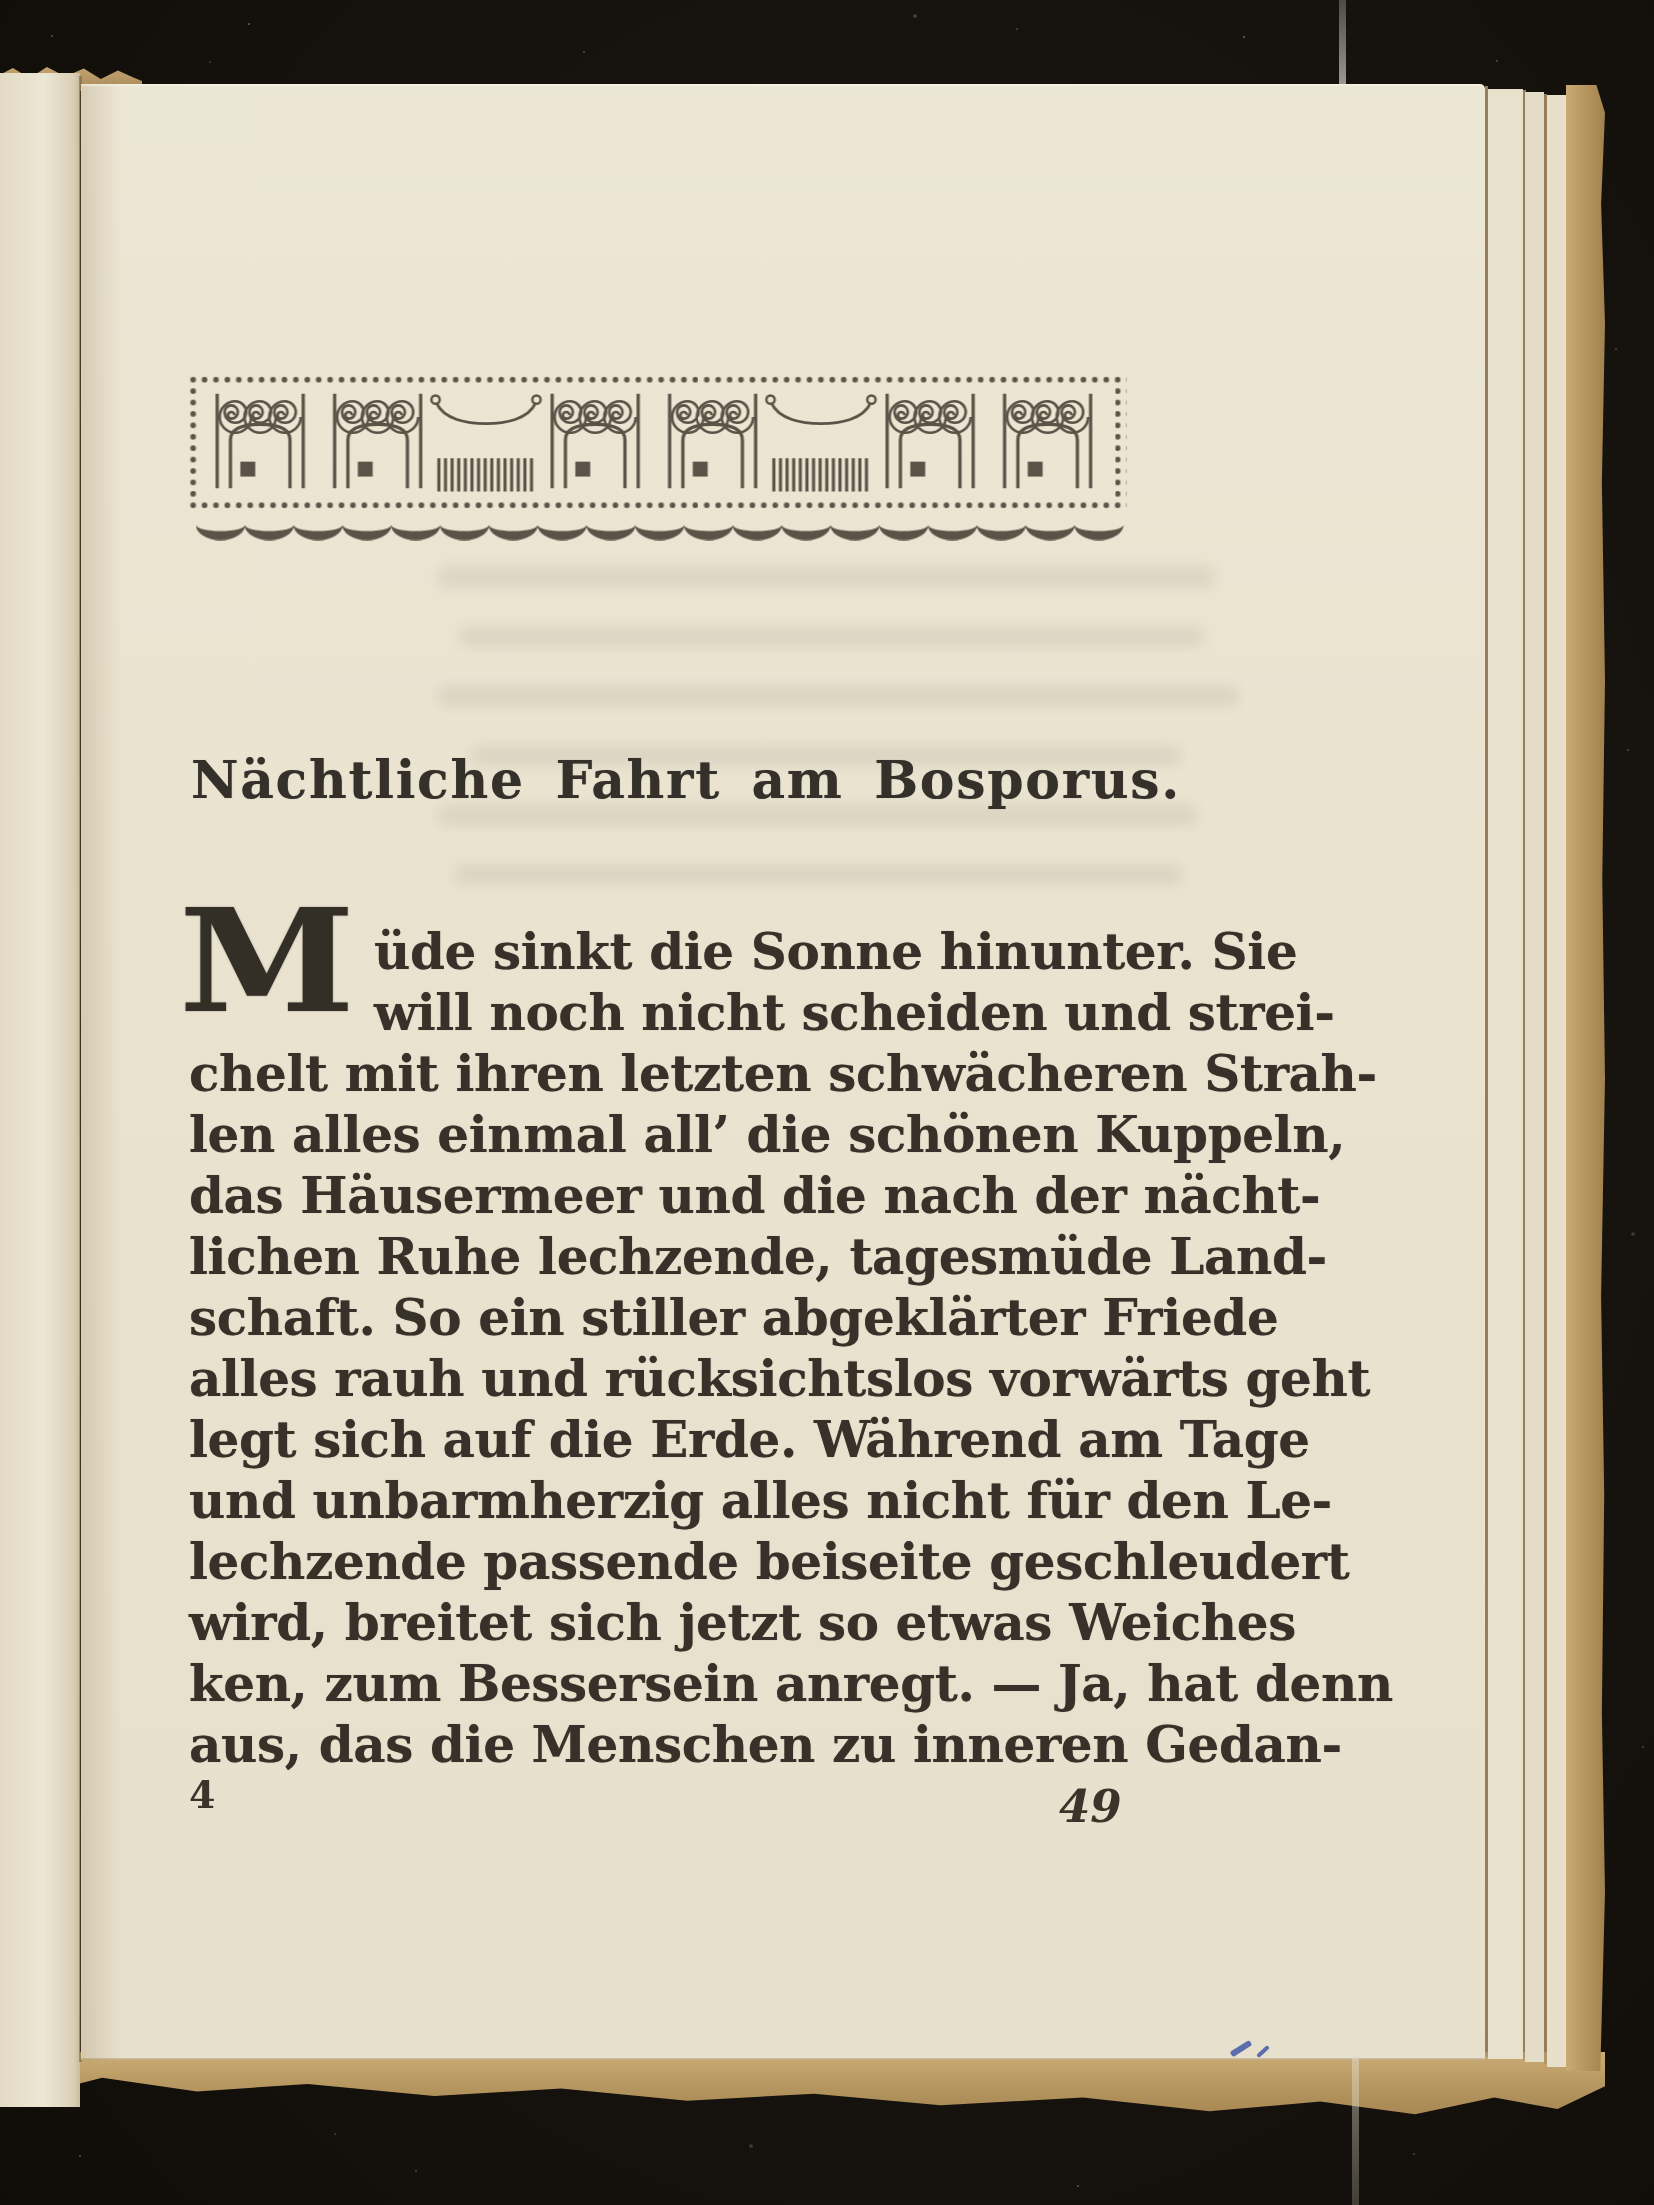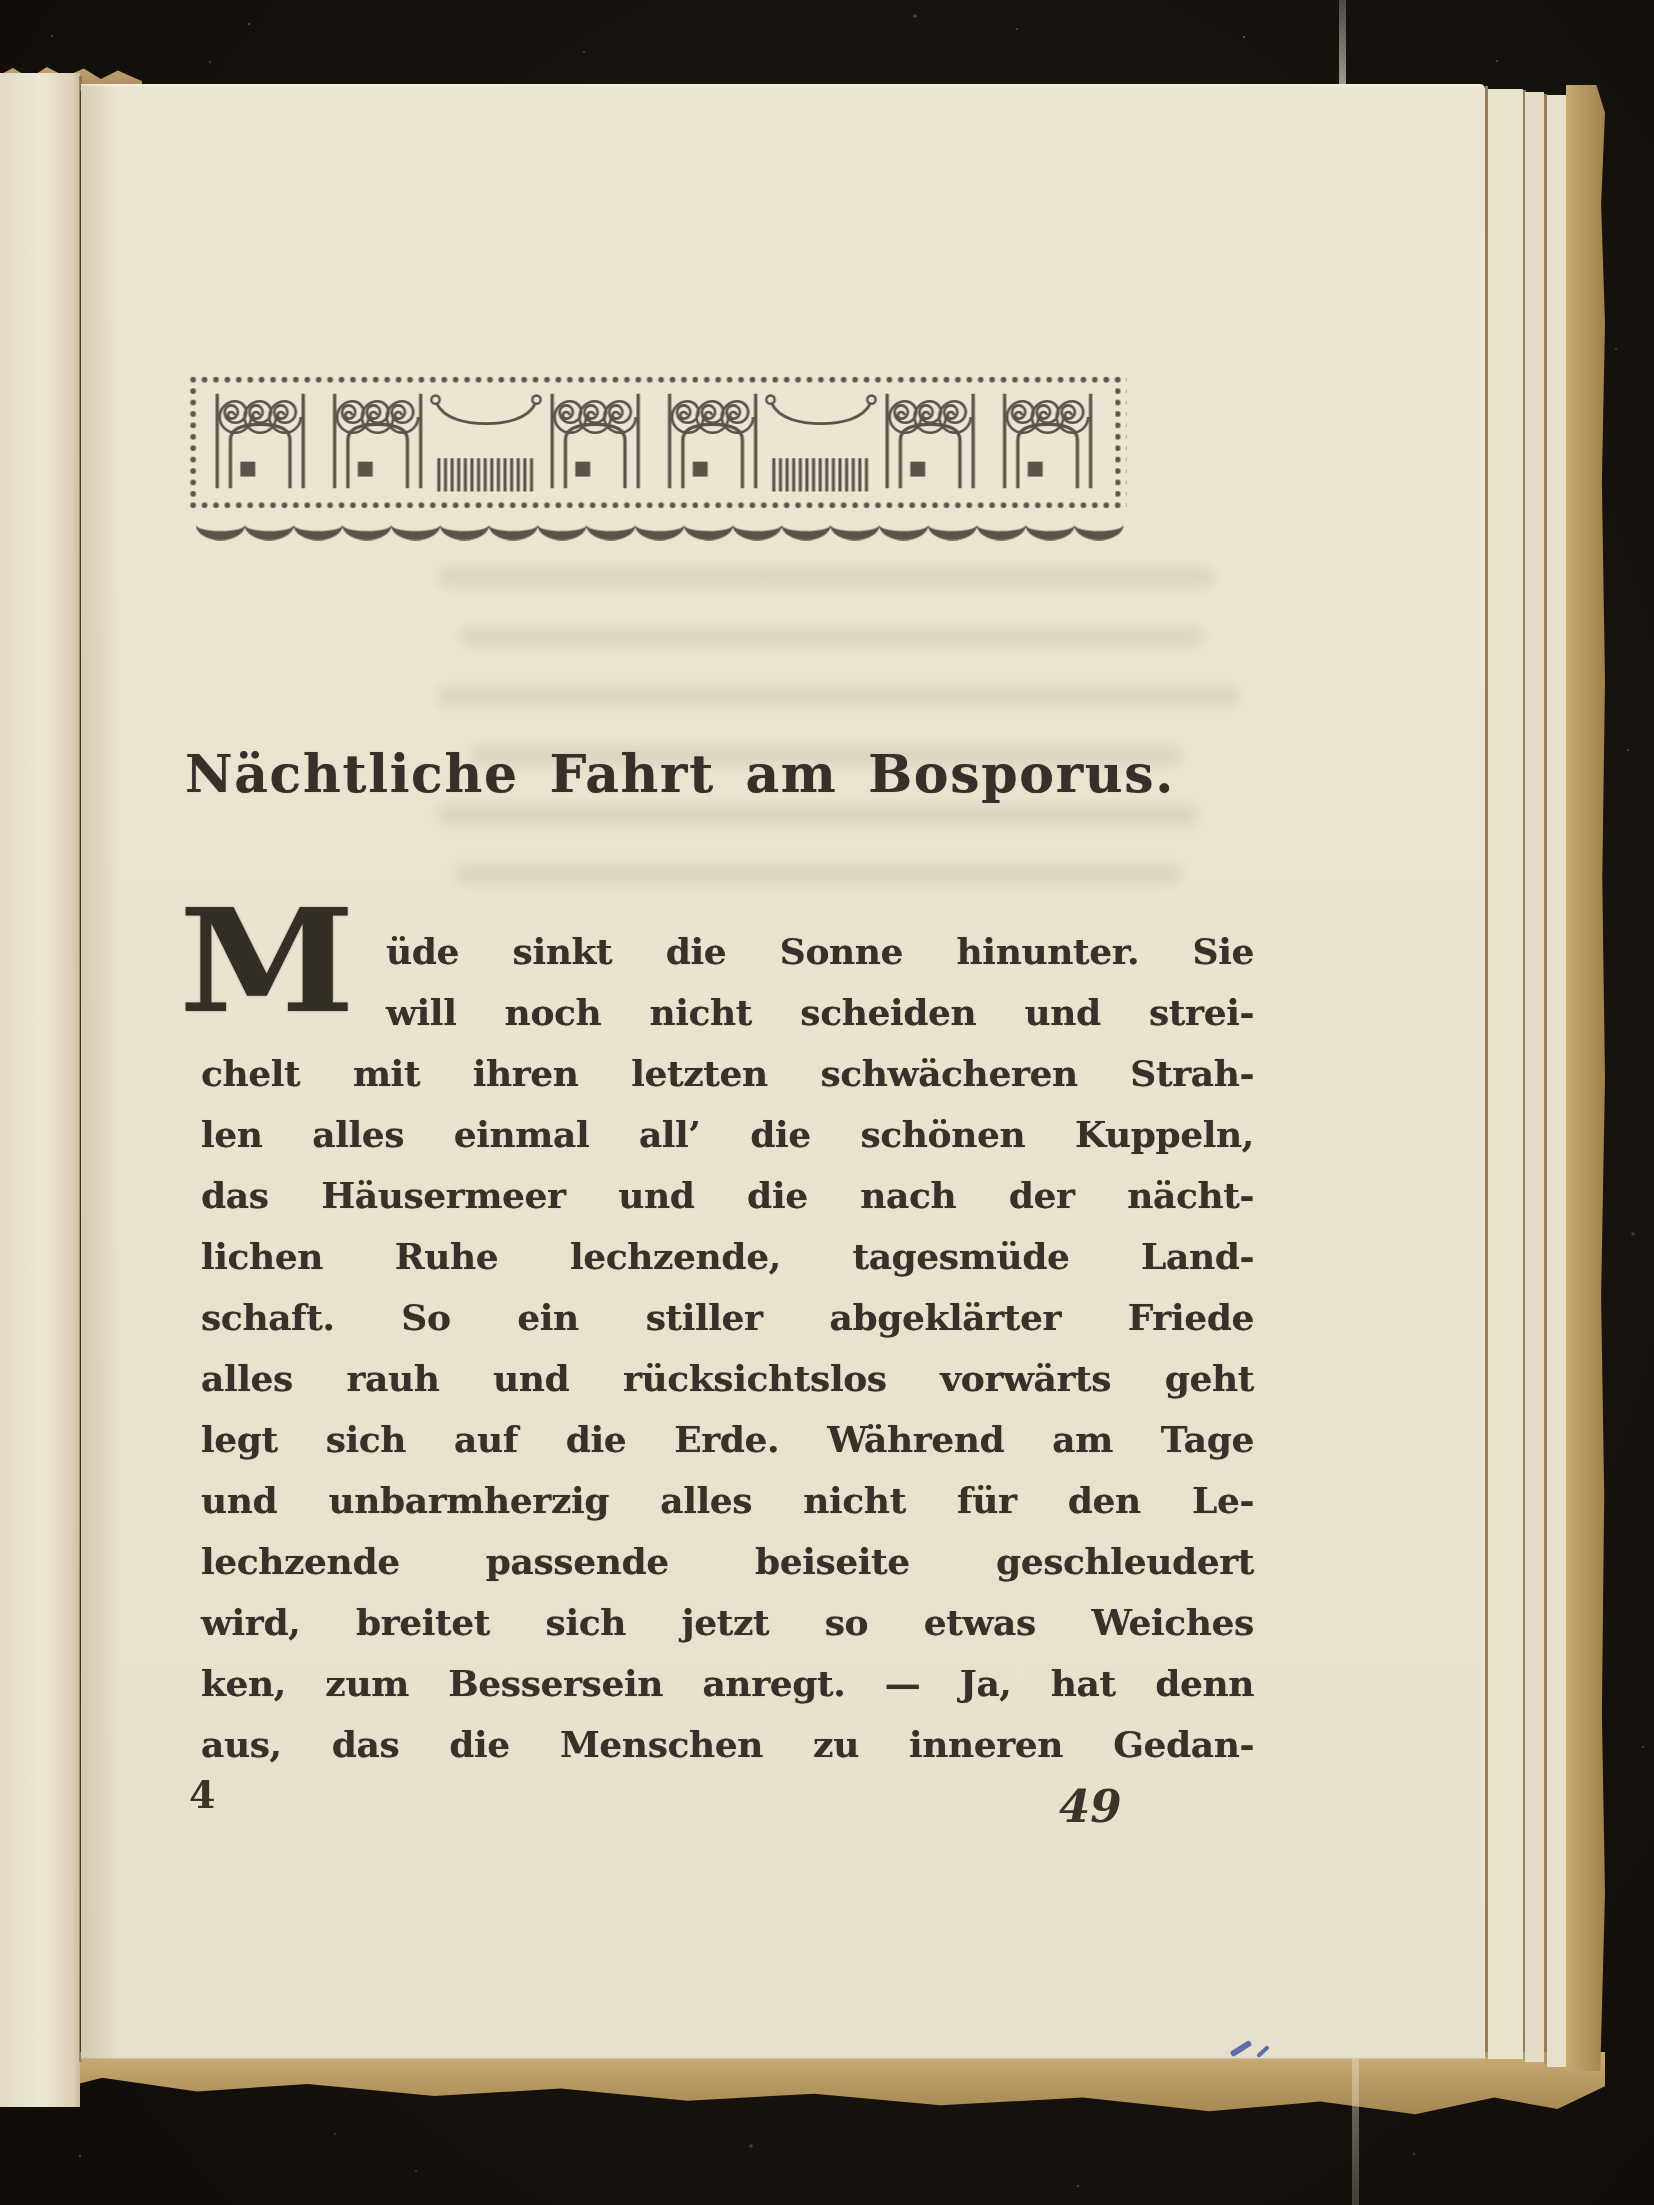--- a/index.html
+++ b/index.html
@@ -43,29 +43,29 @@
       linear-gradient(180deg,#ece6d4 0%,#eae3d0 40%,#e7e0cc 100%);
     box-shadow:inset 0 1.7px 1.7px rgba(255,255,248,.5), inset 0 -1.7px 0 rgba(150,120,70,.45);
     border-top-right-radius:5px;}
   
   .showthrough{position:absolute;left:356px;top:482px;width:836px;}
   .showthrough div{height:21.5px;border-radius:10.8px;background:rgba(108,102,80,.10);
     filter:blur(5.8px);margin-bottom:38px;}
   
   .ornament{position:absolute;left:106px;top:290px;}
   
-  .title{position:absolute;left:104px;top:659px;width:1051px;margin:0;
+  .title{position:absolute;left:104px;top:659px;width:1051px;margin:6px;
     font-size:52px;font-weight:700;letter-spacing:1.7px;word-spacing:10.8px;
     color:#35302a;text-shadow:0 0 0.8px rgba(53,48,42,.55);white-space:nowrap;}
   
   .dropcap{position:absolute;left:98px;top:811px;font-size:142px;line-height:132px;
     font-weight:700;color:#332e26;transform:scaleX(1.12);transform-origin:left top;
     text-shadow:0 0 1.7px rgba(51,46,38,.5);}
-  .bodytext{position:absolute;left:120px;top:837px;width:1053px;color:#373129;
-    font-size:36px;font-weight:700;letter-spacing:-0.4px;
+  .bodytext{position:absolute;left:108px;top:837px;width:1053px;color:#373129;
+    font-size:50px;font-weight:700;letter-spacing:-0.4px;
     text-shadow:0 0 0.8px rgba(55,49,41,.5);}
   .line{height:61px;line-height:61px;text-align:justify;text-align-last:justify;white-space:nowrap;}
   .line.indent{padding-left:185px;}
   .sig{position:absolute;left:108px;top:1688px;font-size:38px;font-weight:700;color:#3a342b;}
   .pageno{position:absolute;left:978px;top:1696px;font-size:45px;font-weight:700;
     font-style:italic;color:#3a342b;}
   
   .strip-top{position:absolute;left:1339px;top:0;width:7.4px;height:86px;
     background:linear-gradient(180deg,rgba(205,203,196,.30),rgba(238,236,228,.62));}
   .strip-bottom{position:absolute;left:1352px;top:2054px;width:7.4px;height:151px;

